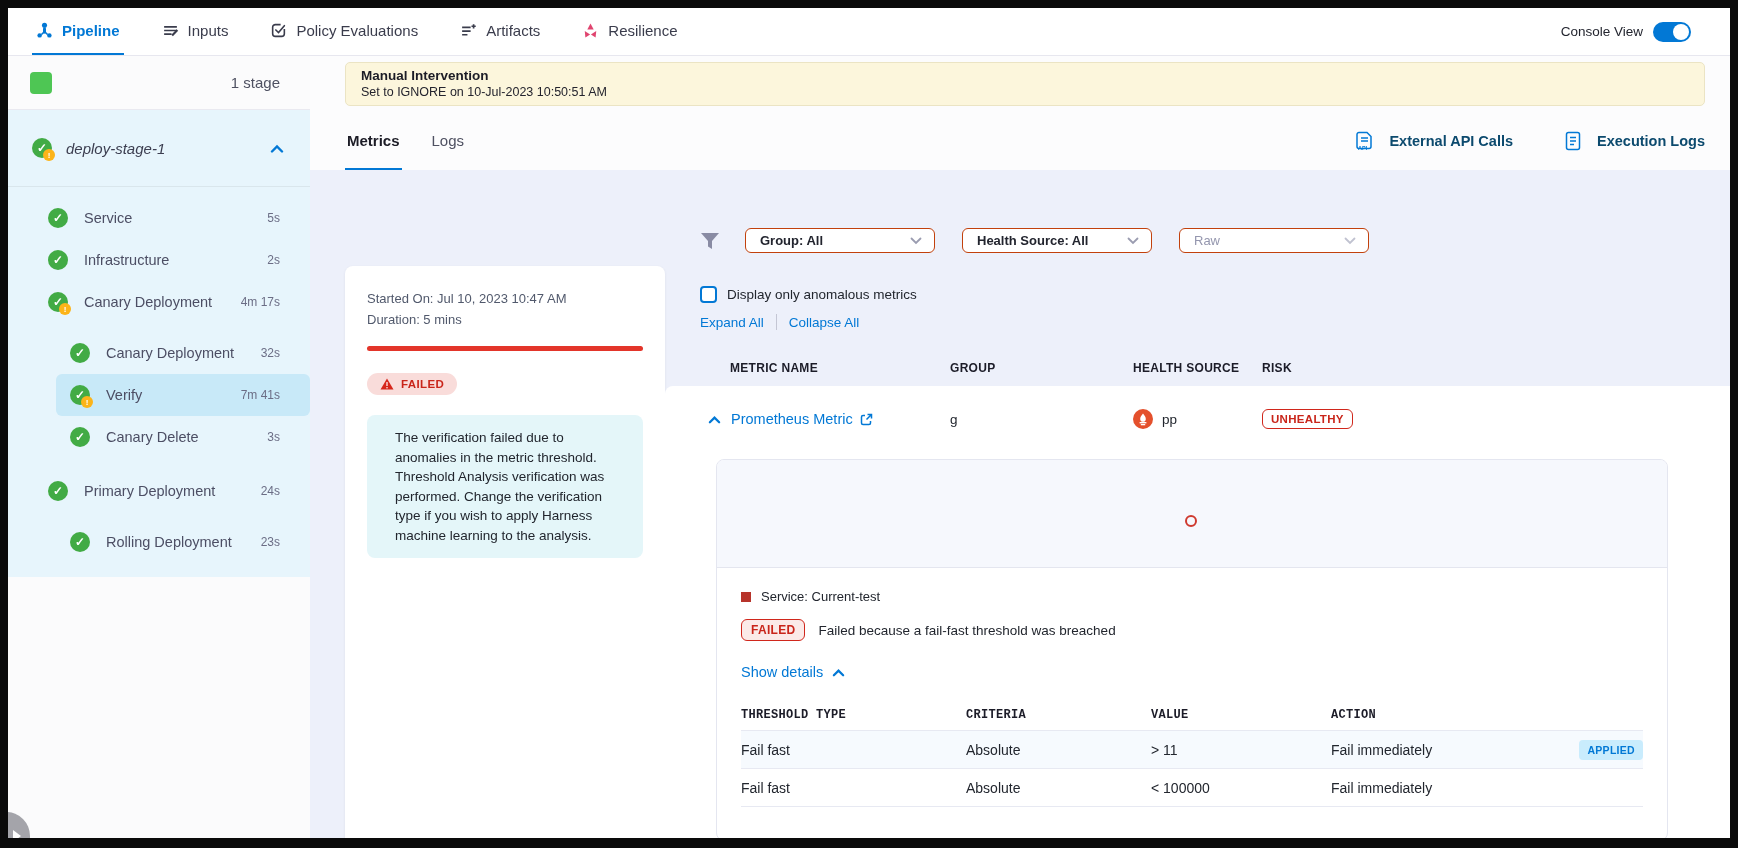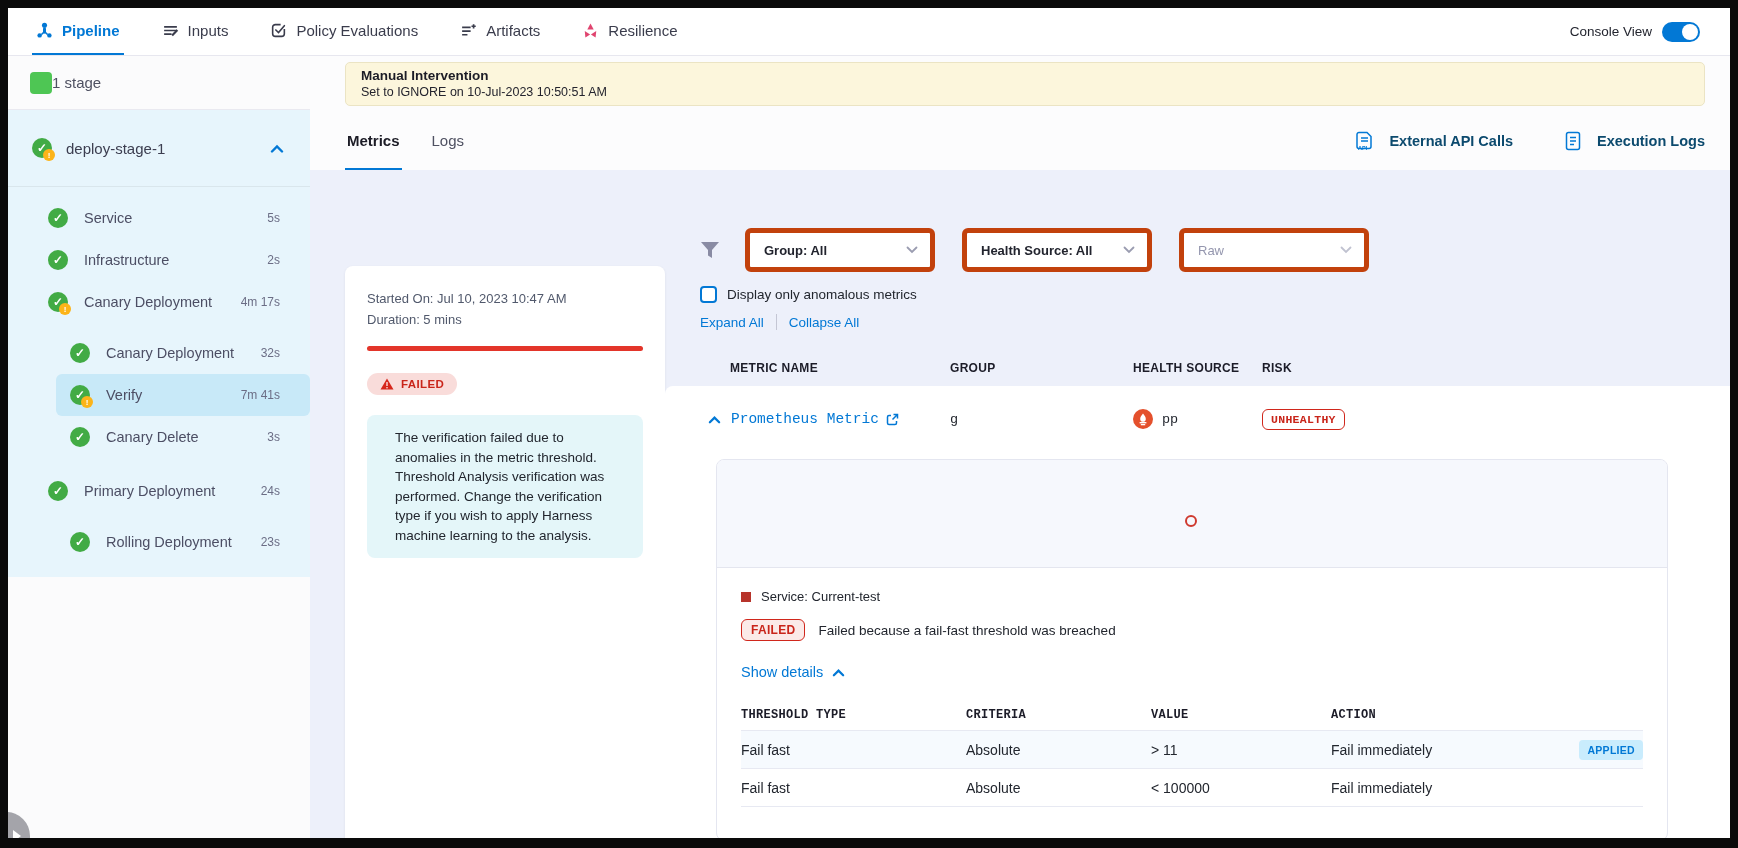--- a/index.html
+++ b/index.html
@@ -4,32 +4,32 @@
 <style>
   * { margin:0; padding:0; box-sizing:border-box; }
   html,body { width:1738px; height:848px; background:#0a0a0a; font-family:"Liberation Sans", sans-serif; }
   .app { position:absolute; left:8px; top:8px; width:1722px; height:830px; background:#ffffff; overflow:hidden; }
 
   
   .navbar { position:absolute; left:0; top:0; width:100%; height:48px; background:#fff; border-bottom:1px solid #e7e7ef; display:flex; align-items:stretch; justify-content:space-between; z-index:5; }
   .nav-left { display:flex; align-items:stretch; padding-left:24px; }
   .nav-item { display:flex; align-items:center; gap:9px; padding:0 4px; margin-right:34px; border-bottom:2.5px solid transparent; font-size:15px; color:#3a3c4c; cursor:pointer; }
   .nav-item.active { color:#0278d5; font-weight:bold; border-bottom-color:#0278d5; }
-  .nav-right { display:flex; align-items:center; gap:10px; padding-right:30px; font-size:13.5px; color:#23252f; }
+  .nav-right { display:flex; align-items:center; gap:10px; padding-right:39px; font-size:13.5px; color:#23252f; }
   .toggle { width:38px; height:20px; border-radius:10px; background:#0278d5; position:relative; cursor:pointer; }
   .toggle .knob { position:absolute; right:2px; top:2px; width:16px; height:16px; border-radius:50%; background:#fff; }
 
   
   .sidebar { position:absolute; left:0; top:48px; width:302px; height:782px; background:#fbfbfc; }
-  .sb-header { height:54px; display:flex; align-items:center; padding:0 30px 0 22px; border-bottom:1px solid #e9e9f0; }
+  .sb-header { height:54px; display:flex; align-items:center; justify-content:space-between; padding:0 30px 0 22px; border-bottom:1px solid #e9e9f0; }
   .stage-square { width:22px; height:22px; border-radius:4px; background:#4ec654; }
   .sb-count { font-size:15px; color:#4f5162; }
   .sb-body { background:#e7f5fc; padding-bottom:14px; }
   .stage-row { height:76px; display:flex; align-items:center; padding:0 26px 0 24px; cursor:pointer; }
-  .stage-name { flex:1; margin-left:14px; font-size:15px; color:#3c3e50; }
+  .stage-name { flex:1; margin-left:14px; font-size:15px; color:#3c3e50;font-style:italic; }
   .sb-divider { border-top:1px solid #d9e6ec; margin:0 0 10px 0; }
   .step-row { height:42px; display:flex; align-items:center; padding:0 30px 0 40px; cursor:pointer; }
   .step-row.indent1 { padding-left:62px; }
   .step-row.selected { background:#c8e9f8; border-radius:6px; margin-left:48px; padding-left:14px; margin-right:0; }
   .step-label { flex:1; margin-left:16px; font-size:14.5px; color:#4c4e64; }
   .step-dur { font-size:12px; color:#6b6d85; }
   .sicon { position:relative; width:20px; height:20px; flex:0 0 20px; }
   .sicon .circ { width:20px; height:20px; border-radius:50%; background:#42ab45; color:#fff; font-size:12px; font-weight:bold; display:flex; align-items:center; justify-content:center; }
   .sicon .warn-badge { position:absolute; right:-3px; bottom:-3px; width:12px; height:12px; border-radius:50%; background:#fcb419; color:#fff; font-size:8px; font-weight:bold; display:flex; align-items:center; justify-content:center; }
   .scroll-btn { position:absolute; left:-26px; top:756px; width:48px; height:48px; border-radius:50%; background:#95969c; opacity:.85; display:flex; align-items:center; justify-content:center; cursor:pointer; }
@@ -54,34 +54,34 @@
   .meta-line { font-size:13px; color:#51596c; line-height:21px; }
   .redbar { margin-top:16px; height:5px; background:#e3352a; border-radius:3px; }
   .failed-pill { margin-top:22px; display:inline-flex; align-items:center; gap:7px; background:#f9dcda; border-radius:12px; padding:5px 13px; }
   .failed-pill span { font-size:11.5px; font-weight:bold; color:#c9251a; letter-spacing:.4px; }
   .info-box { margin-top:20px; background:#e4f6f9; border-radius:8px; padding:13px 28px; font-size:13.5px; color:#22262e; line-height:19.5px; }
 
   
   .rpanel { position:absolute; left:355px; right:0; top:0; bottom:0; }
   .filter-row { position:absolute; left:0; top:58px; display:flex; align-items:center; }
   .funnel { margin-left:35px; width:20px; }
-  .dropdown { margin-left:27px; width:190px; height:44px; background:#fff; border:5px solid #c2410c; border-radius:6px; display:flex; align-items:center; justify-content:space-between; padding:0 12px 0 14px; cursor:pointer; }
+  .dropdown { margin-left:27px; width:190px; height:25px; background:#fff; border:1px solid #c2410c; border-radius:6px; display:flex; align-items:center; justify-content:space-between; padding:0 12px 0 14px; cursor:pointer; }
   .dropdown:first-of-type { margin-left:25px; }
   .dropdown .dlabel { font-size:13px; color:#22242e; font-weight:bold; }
   .dropdown.placeholder .dlabel { color:#9496ae; font-weight:normal; }
   .checkbox-row { position:absolute; left:35px; top:116px; display:flex; align-items:center; gap:10px; }
   .checkbox { width:17px; height:17px; border:2px solid #0278d5; border-radius:4px; background:#fff; cursor:pointer; }
   .checkbox-row label { font-size:13.5px; color:#22262e; cursor:pointer; }
   .expand-row { position:absolute; left:35px; top:144px; display:flex; align-items:center; font-size:13.5px; color:#0278d5; }
   .expand-row .sep { width:1px; height:16px; background:#c4c6d4; margin:0 12px; }
   .expand-row a { color:#0278d5; text-decoration:none; cursor:pointer; }
 
   .mtable-header { position:absolute; left:0; right:0; top:180px; height:36px; display:grid; grid-template-columns:220px 183px 129px 1fr; padding-left:65px; align-items:center; font-size:12px; font-weight:bold; color:#1c1c28; letter-spacing:.3px; }
   .metric-card { position:absolute; left:0; right:0; top:216px; bottom:-6px; background:#fff; border-radius:8px 0 0 0; }
-  .metric-row { display:grid; grid-template-columns:220px 183px 129px 1fr; padding-left:65px; height:66px; align-items:center;font-family:Liberation Mono, monospace; }
+  .metric-row { display:grid; grid-template-columns:220px 183px 129px 1fr; padding-left:65px; height:66px; align-items:center; }
   .metric-name { display:flex; align-items:center; gap:10px; margin-left:-22px; }
   .metric-link { font-size:14.5px; color:#0278d5; text-decoration:none; display:flex; align-items:center; gap:7px; cursor:pointer; }
   .mgroup { font-size:13.5px; color:#22262e; }
   .hsource { display:flex; align-items:center; gap:9px; font-size:13.5px; color:#22262e; }
   .prom { width:20px; height:20px; border-radius:50%; background:#e4502c; display:flex; align-items:center; justify-content:center; }
   .risk-badge { justify-self:start; border:1.5px solid #d0271c; border-radius:6px; padding:3px 8px; font-size:11.5px; font-weight:bold; color:#c9251a; letter-spacing:.3px; background:#fff; }
 
   
   .chart-card { position:absolute; left:51px; top:73px; width:952px; height:382px; border:1px solid #e4e6f0; border-radius:8px; background:#fff; overflow:hidden; }
   .plot { height:108px; background:#f6f8fd; border-bottom:1px solid #e4e6ef; position:relative; }

